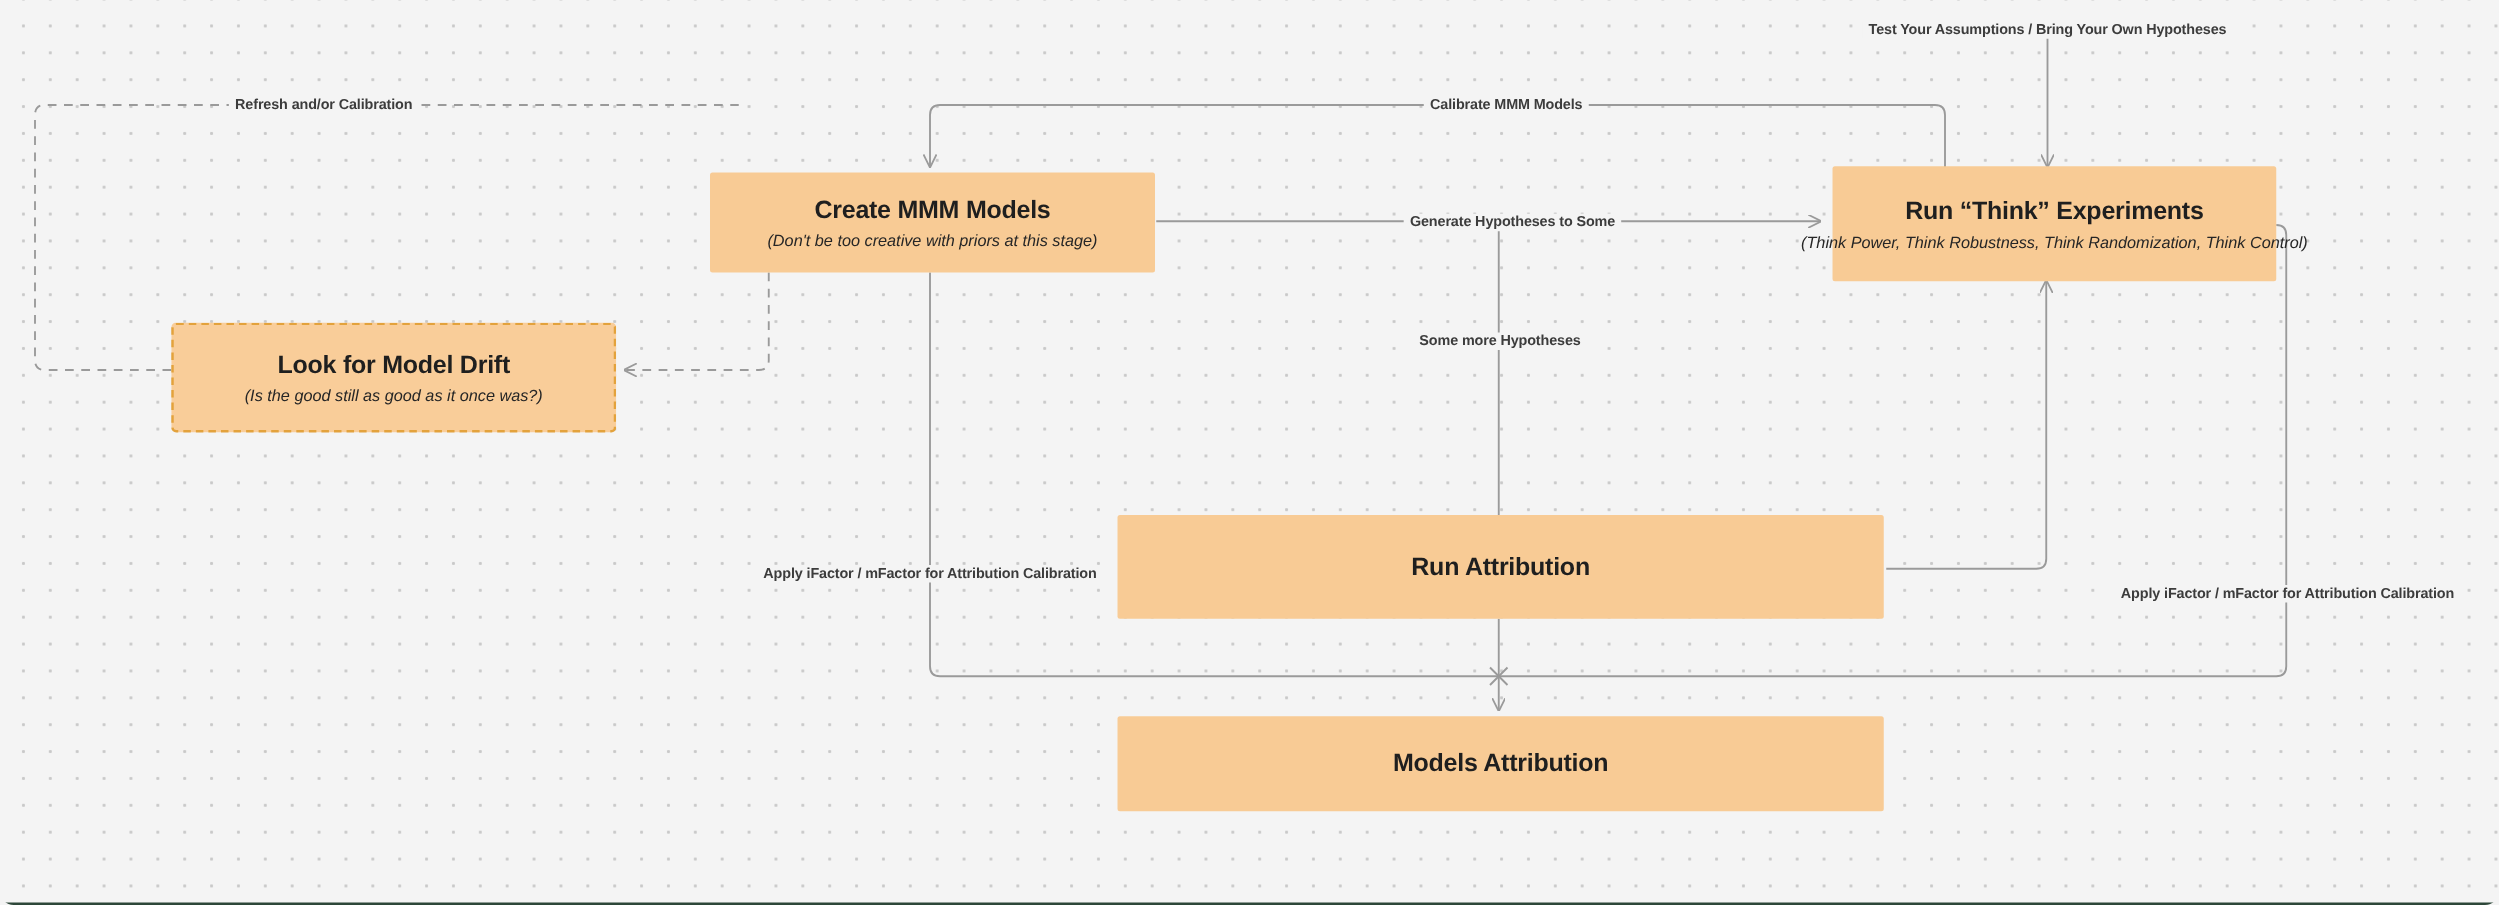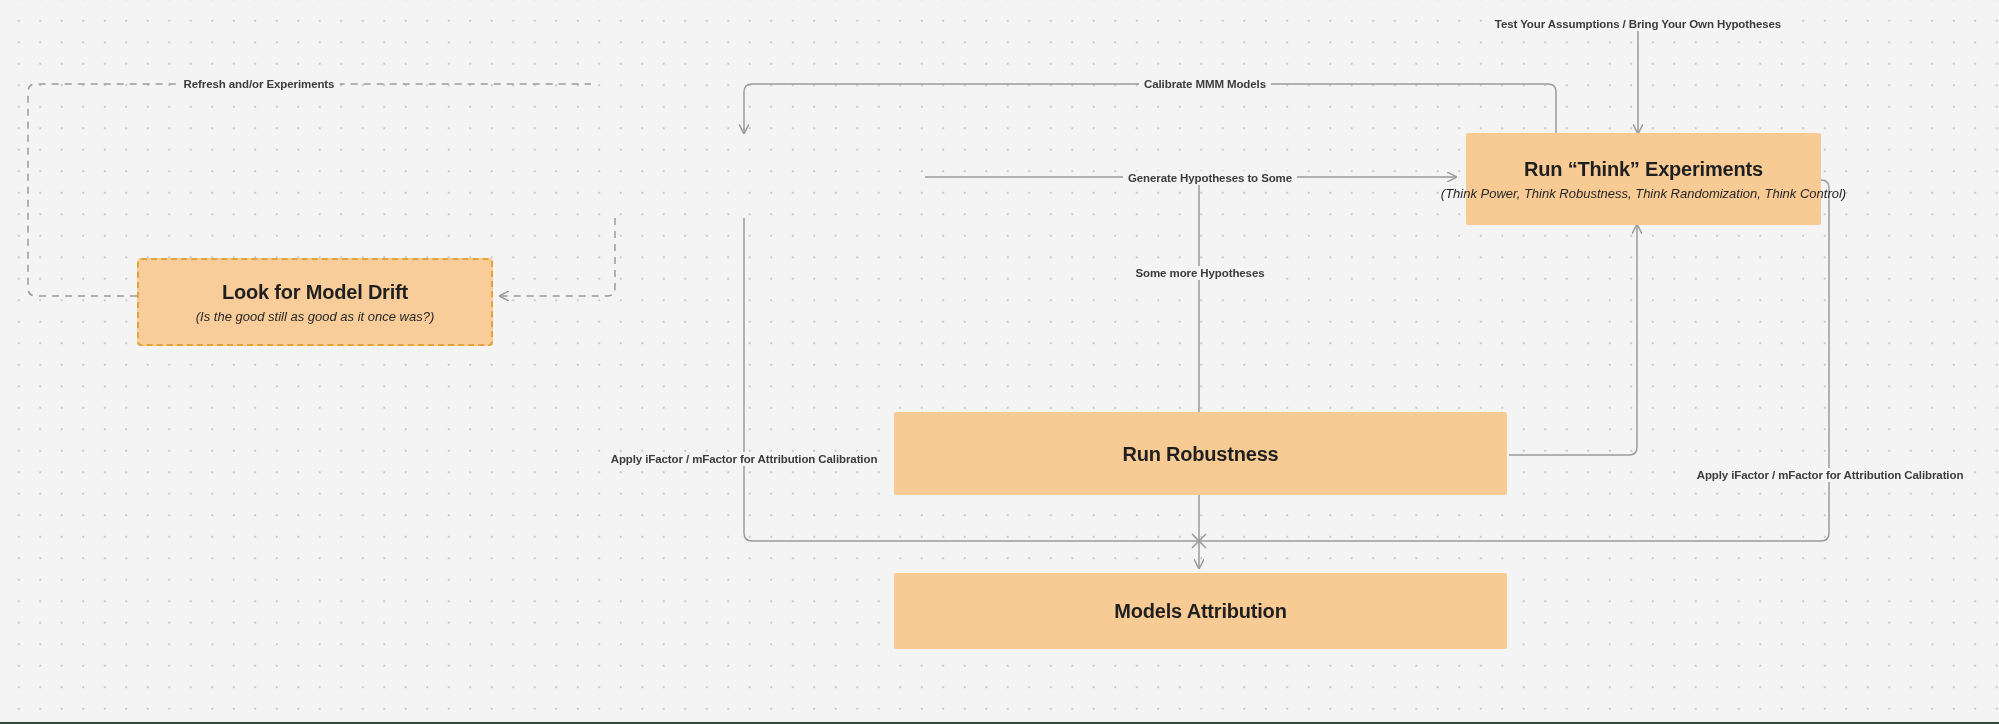--- a/index.html
+++ b/index.html
@@ -10,20 +10,21 @@
   #canvas {
     position: relative;
     width: 1999px;
     height: 724px;
     background-color: #f4f4f4;
     background-image: radial-gradient(circle, #c9c9c9 1.1px, transparent 1.2px);
     background-size: 21.5px 21.5px;
     background-position: 8px 10px;
     overflow: hidden;
     font-family: "Liberation Sans", sans-serif;
+    border-radius: 11px;
   }
   #edges {
     position: absolute;
     left: 0;
     top: 0;
     width: 1999px;
     height: 724px;
     pointer-events: none;
   }
   .node {
@@ -113,43 +114,47 @@
 
     <path d="M 1199 495 L 1199 568" fill="none" stroke="#9a9a9a" stroke-width="1.5" marker-end="url(#arrow)"></path>
 
     <path d="M 1192 534 L 1206 548 M 1206 534 L 1192 548" fill="none" stroke="#9a9a9a" stroke-width="1.5"></path>
   </svg>
 
   <div class="edge-label" style="left:1638px; top:24px;">Test Your Assumptions / Bring Your Own Hypotheses</div>
 
   <div class="edge-label" style="left:1205px; top:84px;">Calibrate MMM Models</div>
 
-  <div class="edge-label" style="left:259px; top:84px;">Refresh and/or Experiments</div>
+  <div class="edge-label" style="left:259px; top:84px;">Refresh and/or Calibration</div>
 
   <div class="edge-label" style="left:1210px; top:178px;">Generate Hypotheses to Some</div>
 
   <div class="edge-label" style="left:1200px; top:273px;">Some more Hypotheses</div>
 
   <div class="edge-label" style="left:744px; top:459px;">Apply iFactor / mFactor for Attribution Calibration</div>
 
   <div class="edge-label" style="left:1830px; top:475px;">Apply iFactor / mFactor for Attribution Calibration</div>
 
+  <div class="node" style="left:568px; top:138px; width:356px; height:80px;">
+    <div class="node-title">Create MMM Models</div>
+    <div class="node-sub">(Don't be too creative with priors at this stage)</div>
+  </div>
 
   <div class="node" style="left:1466px; top:133px; width:355px; height:92px;">
     <div class="node-title">Run “Think” Experiments</div>
     <div class="node-sub">(Think Power, Think Robustness, Think Randomization, Think Control)</div>
   </div>
 
   <div class="node dashed" style="left:137px; top:258px; width:356px; height:88px;">
     <div class="node-title">Look for Model Drift</div>
     <div class="node-sub">(Is the good still as good as it once was?)</div>
   </div>
 
   <div class="node" style="left:894px; top:412px; width:613px; height:83px;">
-    <div class="node-title">Run Robustness</div>
+    <div class="node-title">Run Attribution</div>
   </div>
 
   <div class="node" style="left:894px; top:573px; width:613px; height:76px;">
     <div class="node-title">Models Attribution</div>
   </div>
 
   <div class="bottom-rule"></div>
 </div>
 
 </body></html>

